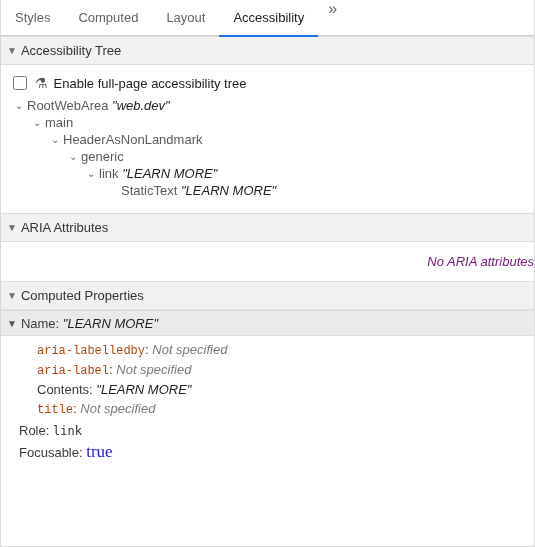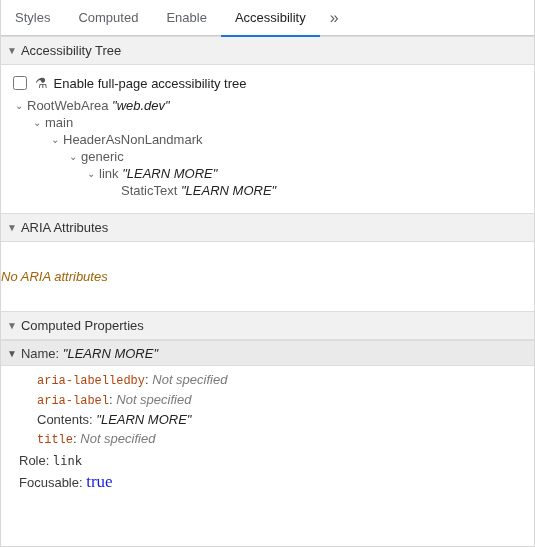--- a/index.html
+++ b/index.html
@@ -1,54 +1,54 @@
 <!DOCTYPE html>
 <html><head>
 <meta charset="utf-8">
 <style>
   html,body{margin:0;padding:0;font-family:-apple-system,"Helvetica Neue",Arial,sans-serif;font-size:13px;color:#222;background:#fff}
   .panel{width:535px;height:547px;border:1px solid #d8d8d8;border-top:none;box-sizing:border-box;overflow:hidden}
-  .tabs{display:flex;align-items:center;border-bottom:1px solid #ccc;height:35px;background:#fff}
+  .tabs{display:flex;align-items:flex-start;border-bottom:1px solid #ccc;height:35px;background:#fff}
   .tab{padding:0 14px;height:35px;line-height:35px;color:#5f6368;cursor:pointer;font-size:13px;white-space:nowrap}
   .tab.active{color:#202124;font-weight:400;border-bottom:2px solid #1a73e8;margin-bottom:-1px}
   .overflow{padding:0 10px;color:#5f6368;font-size:16px}
   .section-header{display:flex;align-items:center;background:#f1f1f1;border-top:1px solid #ddd;border-bottom:1px solid #ddd;height:27px;padding-left:6px;color:#333;font-size:13px}
   .section-header:first-of-type{border-top:none}
   .tri{margin-right:4px;color:#6e6e6e;font-size:10px}
   .body{padding:6px 4px}
   .enable-row{display:flex;align-items:center;padding:4px 8px 6px 6px;gap:4px}
   .enable-row input{margin:0 4px 0 2px;width:14px;height:14px}
   .flask{font-size:14px;color:#555;margin-right:2px}
   .tree{padding:0 0 8px 10px}
   .node{padding:1px 0;white-space:nowrap}
   .twisty{display:inline-block;width:12px;color:#6e6e6e;font-size:10px;transform:translateY(-1px)}
   .twisty.none{visibility:hidden}
   .role{color:#5a5a5a}
   .str{font-style:italic;color:#222}
   .ind1{margin-left:18px}.ind2{margin-left:36px}.ind3{margin-left:54px}.ind4{margin-left:72px}.ind5{margin-left:94px}
-  .aria-empty{text-align:left;color:#a16207;font-style:italic;padding:27px 0}
+  .aria-empty{text-align:right;color:#701a75;font-style:italic;padding:12px 0}
   .label,.label2{color:#3a3a3a}
   .notspec{font-style:italic;color:#7a7a7a}
   .attr{color:#b14510;font-family:Liberation Mono, monospace;font-size:12px}
   .mono{font-family:Menlo,Consolas,monospace;font-size:12px;color:#303030}
   .true{font-family:Liberation Serif, serif;font-size:17px;color:#1a1ae6}
   .quoted{font-style:italic;color:#222}
   .name-row{display:flex;align-items:center;background:#eaeaea;border-top:1px solid #ddd;border-bottom:1px solid #ddd;height:24px;padding-left:6px}
   .name-row .tri{color:#555}
   .prop-line{padding:2px 0 2px 36px}
   .prop-line2{padding:2px 6px 2px 18px}
 </style>
 </head>
 <body>
 <div class="panel">
 
   <div class="tabs">
     <div class="tab">Styles</div>
     <div class="tab">Computed</div>
-    <div class="tab">Enable</div>
+    <div class="tab">Layout</div>
     <div class="tab active">Accessibility</div>
     <div class="overflow">
       <span>»</span>
     </div>
   </div>
 
   <div class="section-header">
     <span class="tri">▼</span>
     <span>Accessibility Tree</span>
   </div>

